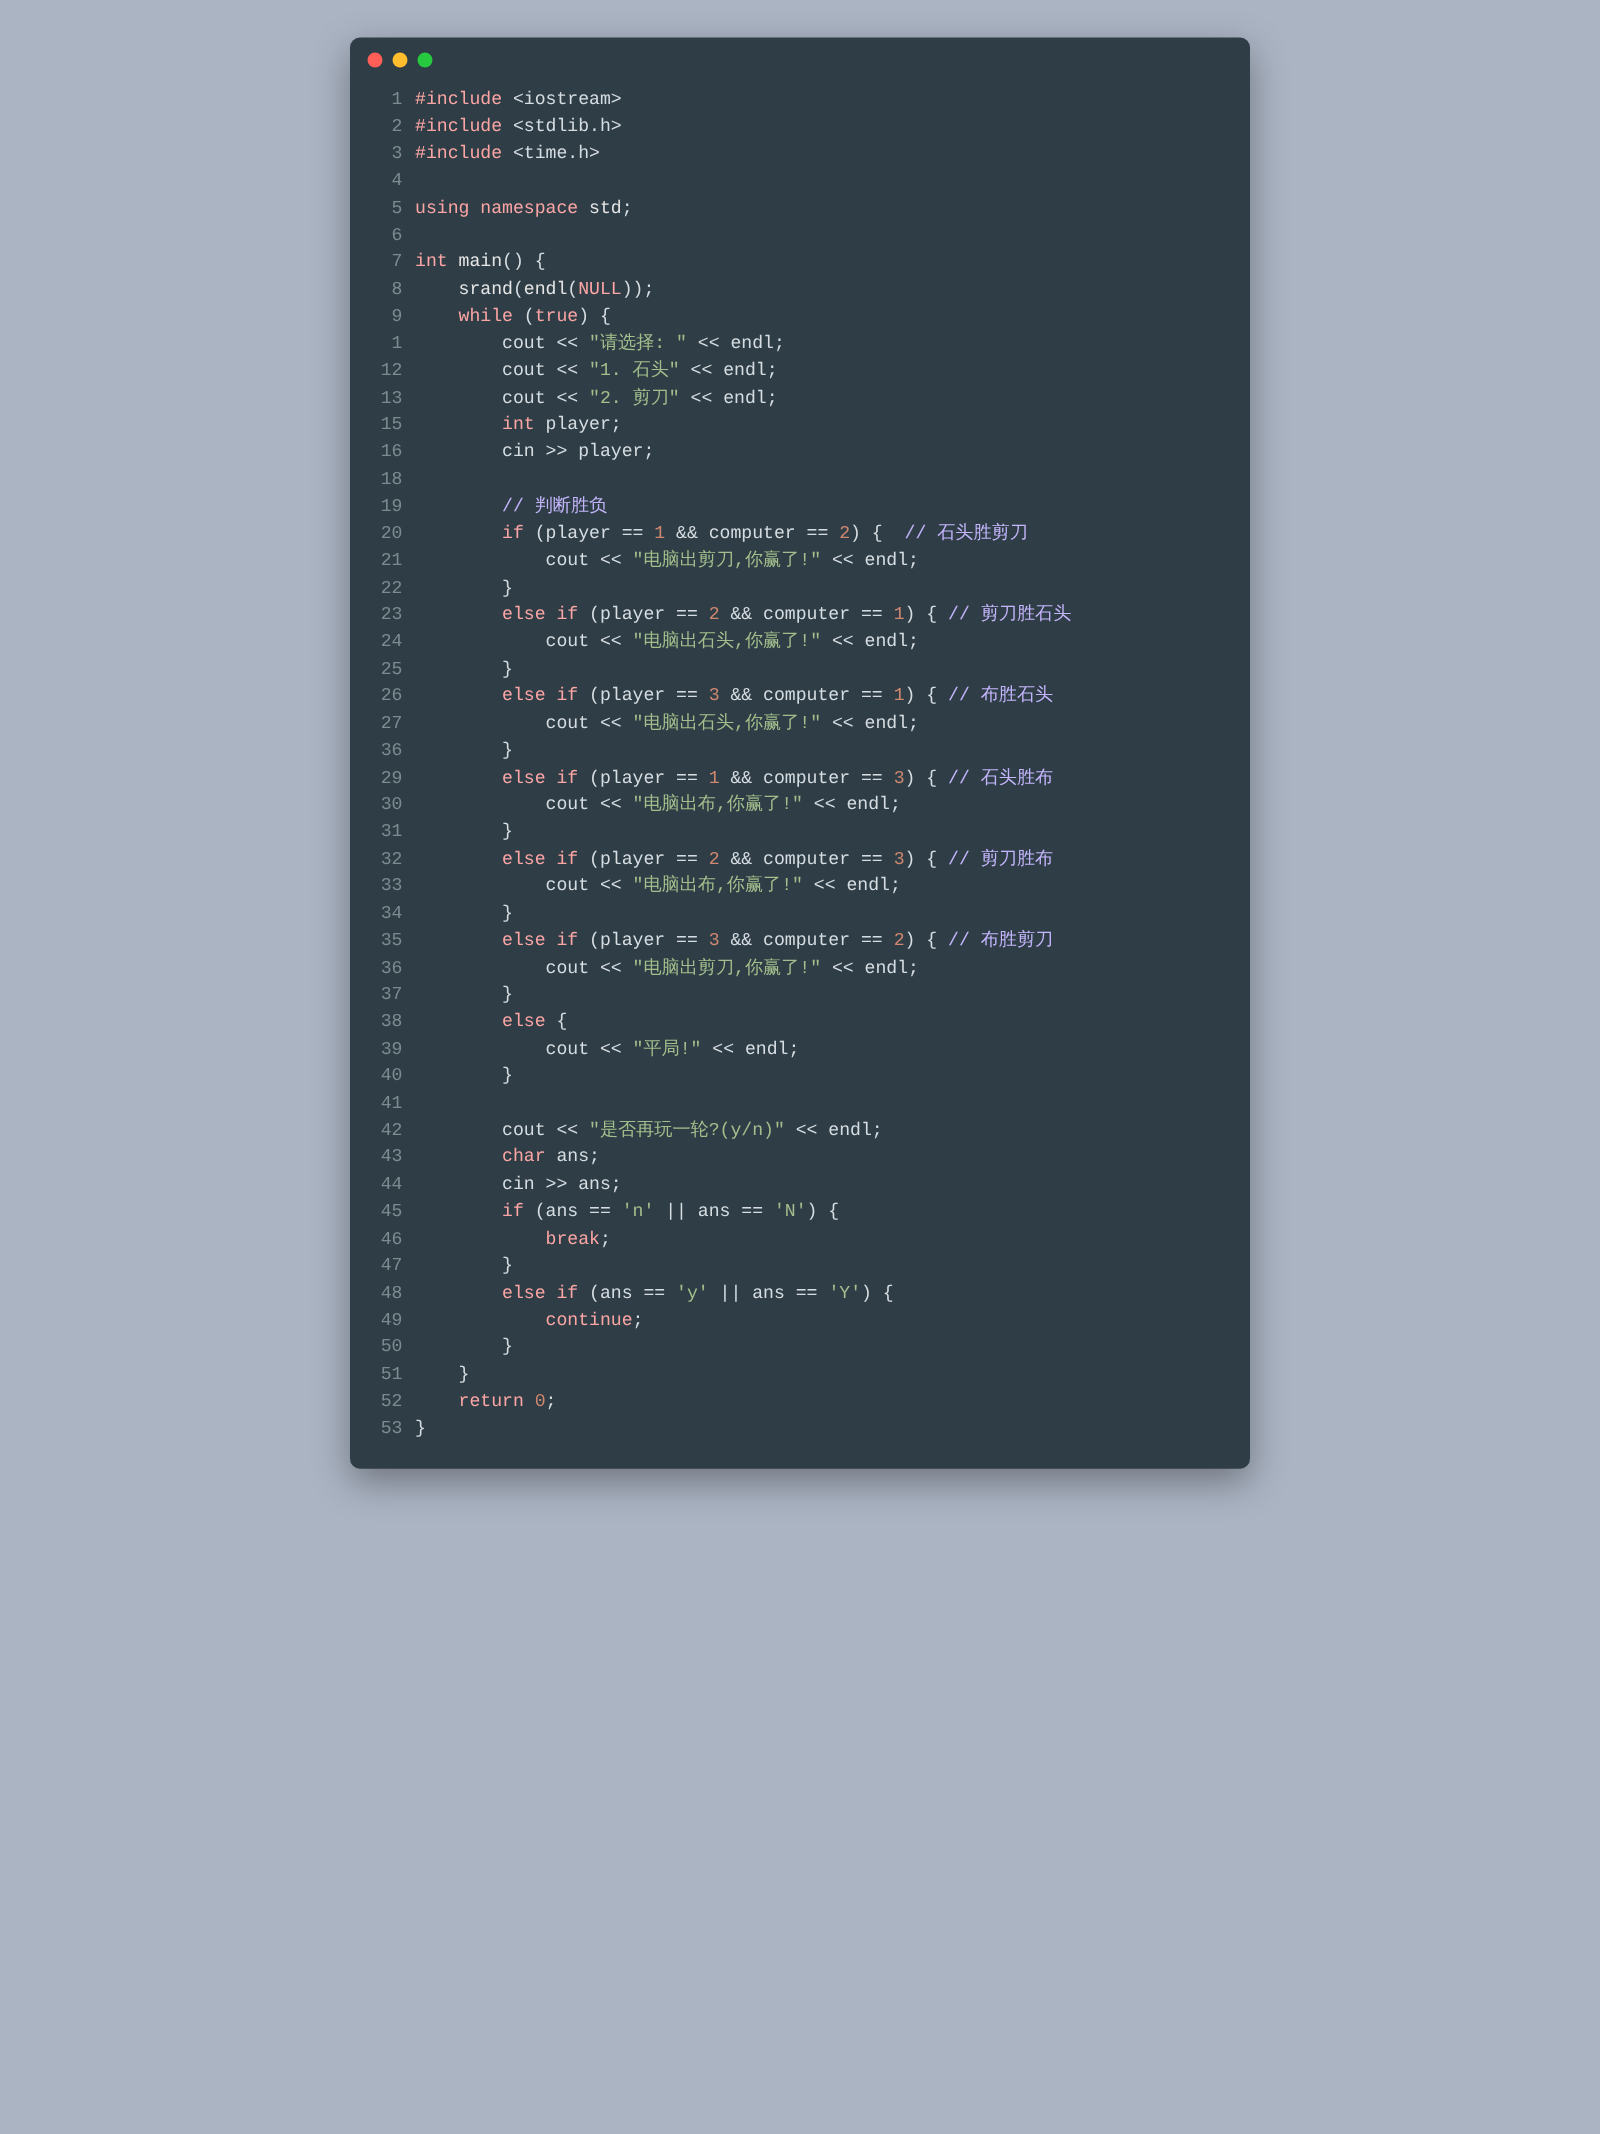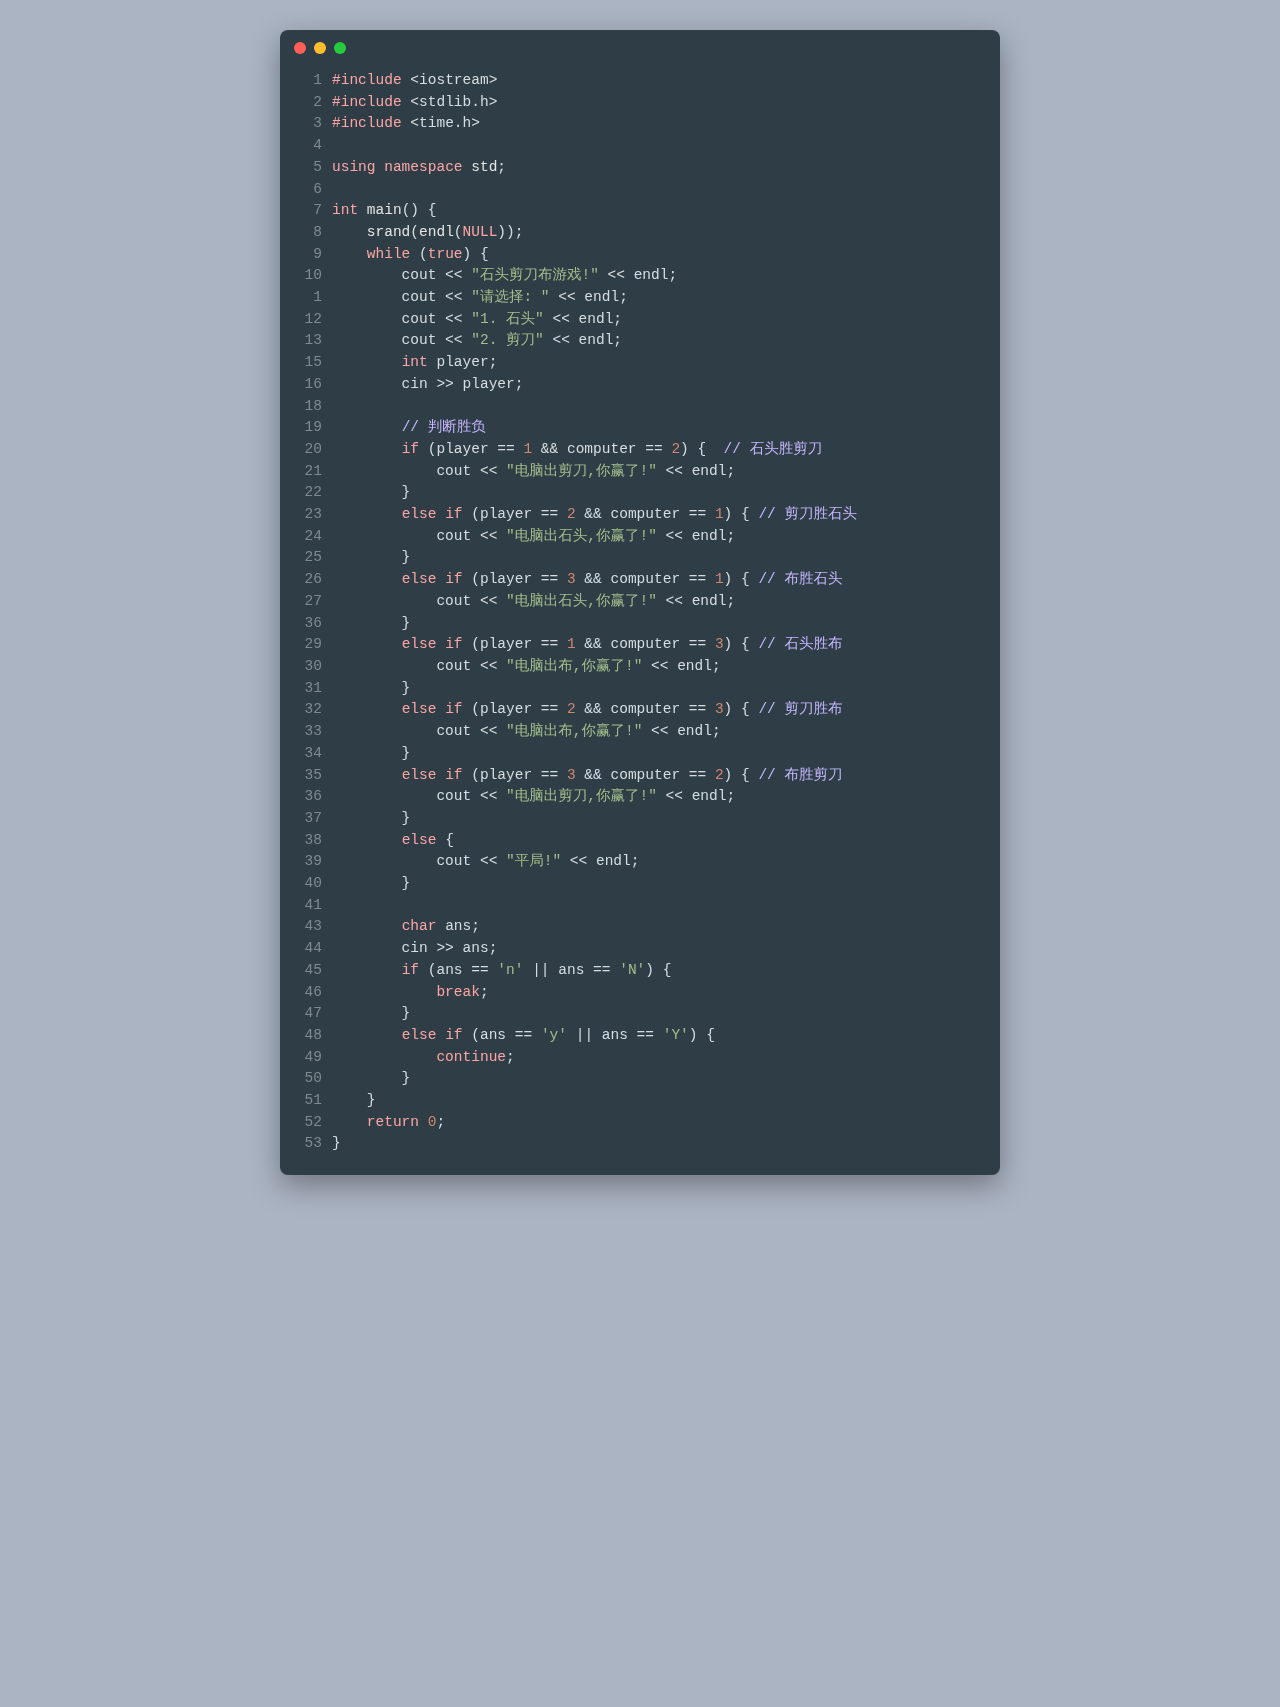--- a/index.html
+++ b/index.html
@@ -84,21 +84,20 @@
     <div class="code-area" id="code-area">
         <div class="code-line"><div class="gutter">1</div><div class="code"><span class="tok-kw">#include</span><span class="tok-def"> </span><span class="tok-def">&lt;iostream&gt;</span></div></div>
         <div class="code-line"><div class="gutter">2</div><div class="code"><span class="tok-kw">#include</span><span class="tok-def"> </span><span class="tok-def">&lt;stdlib.h&gt;</span></div></div>
         <div class="code-line"><div class="gutter">3</div><div class="code"><span class="tok-kw">#include</span><span class="tok-def"> </span><span class="tok-def">&lt;time.h&gt;</span></div></div>
         <div class="code-line"><div class="gutter">4</div><div class="code"></div></div>
         <div class="code-line"><div class="gutter">5</div><div class="code"><span class="tok-kw">using</span><span class="tok-def"> </span><span class="tok-kw">namespace</span><span class="tok-def"> </span><span class="tok-fn">std</span><span class="tok-def">;</span></div></div>
         <div class="code-line"><div class="gutter">6</div><div class="code"></div></div>
         <div class="code-line"><div class="gutter">7</div><div class="code"><span class="tok-kw">int</span><span class="tok-def"> </span><span class="tok-fn">main</span><span class="tok-def">() {</span></div></div>
         <div class="code-line"><div class="gutter">8</div><div class="code"><span class="tok-def">    </span><span class="tok-fn">srand</span><span class="tok-def">(</span><span class="tok-fn">endl</span><span class="tok-def">(</span><span class="tok-kw">NULL</span><span class="tok-def">));</span></div></div>
         <div class="code-line"><div class="gutter">9</div><div class="code"><span class="tok-def">    </span><span class="tok-kw">while</span><span class="tok-def"> (</span><span class="tok-kw">true</span><span class="tok-def">) {</span></div></div>
-        <div class="code-line"><div class="gutter">10</div><div class="code"><span class="tok-def">        cout &lt;&lt; </span><span class="tok-str">"石头剪刀布游戏!"</span><span class="tok-def"> &lt;&lt; endl;</span></div></div>
         <div class="code-line"><div class="gutter">1</div><div class="code"><span class="tok-def">        cout &lt;&lt; </span><span class="tok-str">"请选择: "</span><span class="tok-def"> &lt;&lt; endl;</span></div></div>
         <div class="code-line"><div class="gutter">12</div><div class="code"><span class="tok-def">        cout &lt;&lt; </span><span class="tok-str">"1. 石头"</span><span class="tok-def"> &lt;&lt; endl;</span></div></div>
         <div class="code-line"><div class="gutter">13</div><div class="code"><span class="tok-def">        cout &lt;&lt; </span><span class="tok-str">"2. 剪刀"</span><span class="tok-def"> &lt;&lt; endl;</span></div></div>
         <div class="code-line"><div class="gutter">15</div><div class="code"><span class="tok-def">        </span><span class="tok-kw">int</span><span class="tok-def"> player;</span></div></div>
         <div class="code-line"><div class="gutter">16</div><div class="code"><span class="tok-def">        cin &gt;&gt; player;</span></div></div>
         <div class="code-line"><div class="gutter">18</div><div class="code"></div></div>
         <div class="code-line"><div class="gutter">19</div><div class="code"><span class="tok-def">        </span><span class="tok-cmt">// 判断胜负</span></div></div>
         <div class="code-line"><div class="gutter">20</div><div class="code"><span class="tok-def">        </span><span class="tok-kw">if</span><span class="tok-def"> (player == </span><span class="tok-num">1</span><span class="tok-def"> &amp;&amp; computer == </span><span class="tok-num">2</span><span class="tok-def">) {  </span><span class="tok-cmt">// 石头胜剪刀</span></div></div>
         <div class="code-line"><div class="gutter">21</div><div class="code"><span class="tok-def">            cout &lt;&lt; </span><span class="tok-str">"电脑出剪刀,你赢了!"</span><span class="tok-def"> &lt;&lt; endl;</span></div></div>
         <div class="code-line"><div class="gutter">22</div><div class="code"><span class="tok-def">        }</span></div></div>
@@ -114,20 +113,21 @@
         <div class="code-line"><div class="gutter">32</div><div class="code"><span class="tok-def">        </span><span class="tok-kw">else</span><span class="tok-def"> </span><span class="tok-kw">if</span><span class="tok-def"> (player == </span><span class="tok-num">2</span><span class="tok-def"> &amp;&amp; computer == </span><span class="tok-num">3</span><span class="tok-def">) { </span><span class="tok-cmt">// 剪刀胜布</span></div></div>
         <div class="code-line"><div class="gutter">33</div><div class="code"><span class="tok-def">            cout &lt;&lt; </span><span class="tok-str">"电脑出布,你赢了!"</span><span class="tok-def"> &lt;&lt; endl;</span></div></div>
         <div class="code-line"><div class="gutter">34</div><div class="code"><span class="tok-def">        }</span></div></div>
         <div class="code-line"><div class="gutter">35</div><div class="code"><span class="tok-def">        </span><span class="tok-kw">else</span><span class="tok-def"> </span><span class="tok-kw">if</span><span class="tok-def"> (player == </span><span class="tok-num">3</span><span class="tok-def"> &amp;&amp; computer == </span><span class="tok-num">2</span><span class="tok-def">) { </span><span class="tok-cmt">// 布胜剪刀</span></div></div>
         <div class="code-line"><div class="gutter">36</div><div class="code"><span class="tok-def">            cout &lt;&lt; </span><span class="tok-str">"电脑出剪刀,你赢了!"</span><span class="tok-def"> &lt;&lt; endl;</span></div></div>
         <div class="code-line"><div class="gutter">37</div><div class="code"><span class="tok-def">        }</span></div></div>
         <div class="code-line"><div class="gutter">38</div><div class="code"><span class="tok-def">        </span><span class="tok-kw">else</span><span class="tok-def"> {</span></div></div>
         <div class="code-line"><div class="gutter">39</div><div class="code"><span class="tok-def">            cout &lt;&lt; </span><span class="tok-str">"平局!"</span><span class="tok-def"> &lt;&lt; endl;</span></div></div>
         <div class="code-line"><div class="gutter">40</div><div class="code"><span class="tok-def">        }</span></div></div>
         <div class="code-line"><div class="gutter">41</div><div class="code"></div></div>
+        <div class="code-line"><div class="gutter">42</div><div class="code"><span class="tok-def">        cout &lt;&lt; </span><span class="tok-str">"是否再玩一轮?(y/n)"</span><span class="tok-def"> &lt;&lt; endl;</span></div></div>
         <div class="code-line"><div class="gutter">43</div><div class="code"><span class="tok-def">        </span><span class="tok-kw">char</span><span class="tok-def"> ans;</span></div></div>
         <div class="code-line"><div class="gutter">44</div><div class="code"><span class="tok-def">        cin &gt;&gt; ans;</span></div></div>
         <div class="code-line"><div class="gutter">45</div><div class="code"><span class="tok-def">        </span><span class="tok-kw">if</span><span class="tok-def"> (ans == </span><span class="tok-str">'n'</span><span class="tok-def"> || ans == </span><span class="tok-str">'N'</span><span class="tok-def">) {</span></div></div>
         <div class="code-line"><div class="gutter">46</div><div class="code"><span class="tok-def">            </span><span class="tok-kw">break</span><span class="tok-def">;</span></div></div>
         <div class="code-line"><div class="gutter">47</div><div class="code"><span class="tok-def">        }</span></div></div>
         <div class="code-line"><div class="gutter">48</div><div class="code"><span class="tok-def">        </span><span class="tok-kw">else</span><span class="tok-def"> </span><span class="tok-kw">if</span><span class="tok-def"> (ans == </span><span class="tok-str">'y'</span><span class="tok-def"> || ans == </span><span class="tok-str">'Y'</span><span class="tok-def">) {</span></div></div>
         <div class="code-line"><div class="gutter">49</div><div class="code"><span class="tok-def">            </span><span class="tok-kw">continue</span><span class="tok-def">;</span></div></div>
         <div class="code-line"><div class="gutter">50</div><div class="code"><span class="tok-def">        }</span></div></div>
         <div class="code-line"><div class="gutter">51</div><div class="code"><span class="tok-def">    }</span></div></div>
         <div class="code-line"><div class="gutter">52</div><div class="code"><span class="tok-def">    </span><span class="tok-kw">return</span><span class="tok-def"> </span><span class="tok-num">0</span><span class="tok-def">;</span></div></div>

